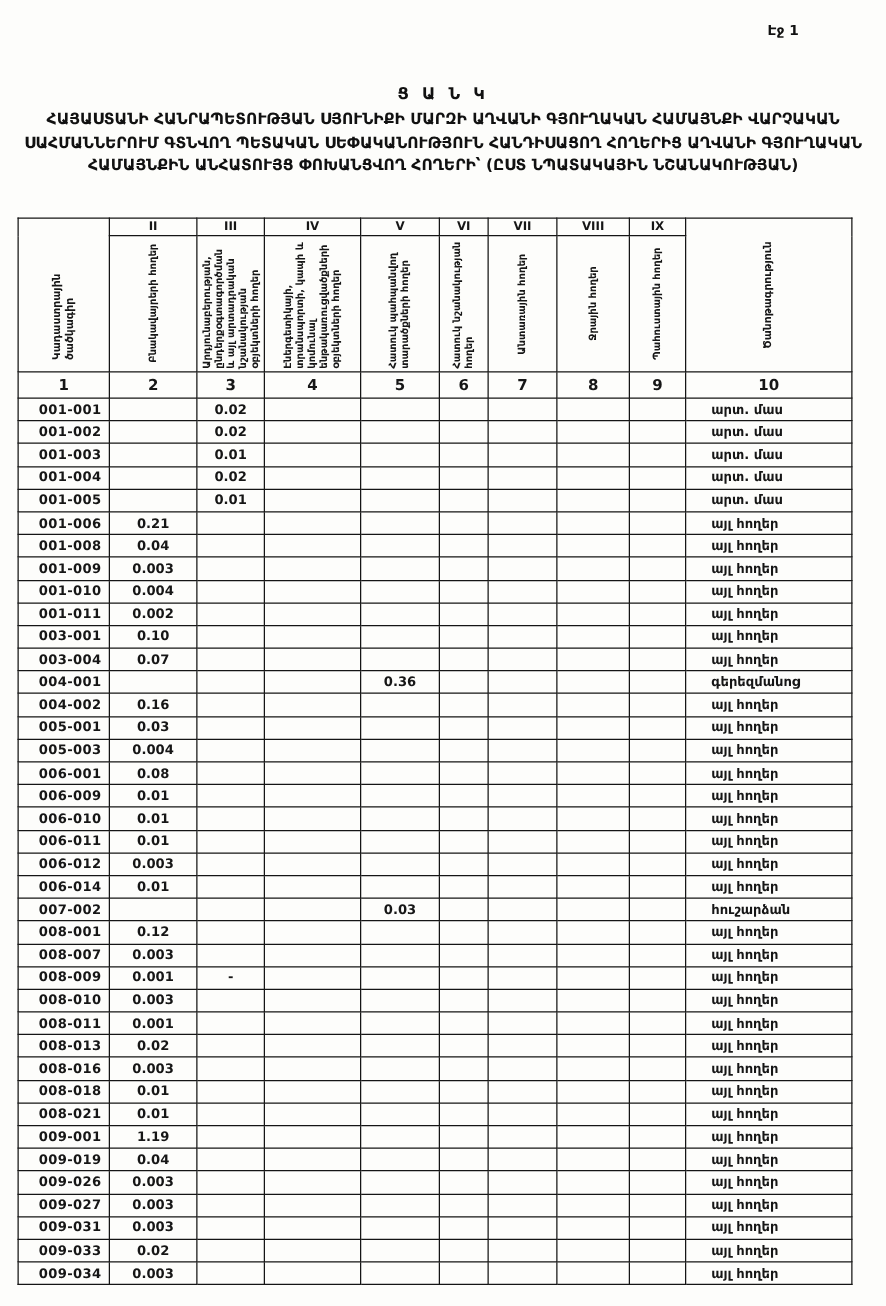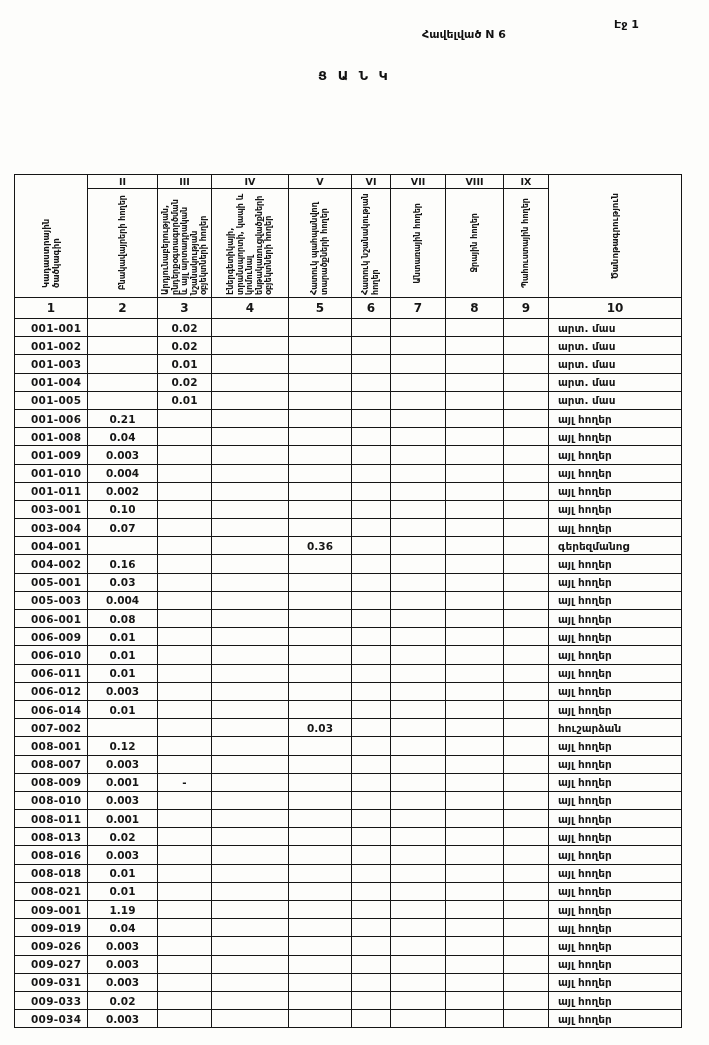--- a/index.html
+++ b/index.html
@@ -29,39 +29,39 @@
     writing-mode:vertical-rl;transform:rotate(180deg);
     margin:0 auto;max-height:104px;
     font-size:8px;font-weight:bold;line-height:1.2;
     text-align:left;overflow-wrap:anywhere;white-space:normal;
   }
   .vtext.big{font-size:8.6px;}
   thead .colnum{height:20px;font-size:12px;text-align:center;vertical-align:middle;}
   tbody td{height:17.2px;font-size:10.5px;vertical-align:middle;}
   tbody td.code{text-align:left;padding-left:16px;letter-spacing:0.3px;}
   tbody td.val{text-align:center;}
-  tbody td.remark{text-align:left;padding-left:9px;}
+  tbody td.remark{text-align:left;padding-left:20px;}
 
   .margin-note{position:absolute;font-size:9px;font-weight:bold;color:#333;padding-left:44px;}
   .margin-note.n0{top:524px;left:687px;}
   .margin-note.n1{top:719px;left:686px;}
 </style>
 </head>
 <body>
 
 <div class="page">
 
   <div class="page-label">Էջ 1</div>
 
   <div class="appendix">
-    <div>Հավելված N 6</div>
   </div>
 
   <div class="list-word">Ց Ա Ն Կ</div>
 
+  <div class="doc-title">ՀԱՅԱՍՏԱՆԻ ՀԱՆՐԱՊԵՏՈՒԹՅԱՆ ՍՅՈՒՆԻՔԻ ՄԱՐԶԻ ԱՂՎԱՆԻ ԳՅՈՒՂԱԿԱՆ ՀԱՄԱՅՆՔԻ ՎԱՐՉԱԿԱՆ ՍԱՀՄԱՆՆԵՐՈՒՄ ԳՏՆՎՈՂ ՊԵՏԱԿԱՆ ՍԵՓԱԿԱՆՈՒԹՅՈՒՆ ՀԱՆԴԻՍԱՑՈՂ ՀՈՂԵՐԻՑ ԱՂՎԱՆԻ ԳՅՈՒՂԱԿԱՆ ՀԱՄԱՅՆՔԻՆ ԱՆՀԱՏՈՒՅՑ ՓՈԽԱՆՑՎՈՂ ՀՈՂԵՐԻ՝ (ԸՍՏ ՆՊԱՏԱԿԱՅԻՆ ՆՇԱՆԱԿՈՒԹՅԱՆ)</div>
 
   <div class="table-wrap">
     <table>
       <colgroup>
           <col style="width: 73px;">
           <col style="width: 70px;">
           <col style="width: 54px;">
           <col style="width: 77px;">
           <col style="width: 63px;">
           <col style="width: 39px;">

